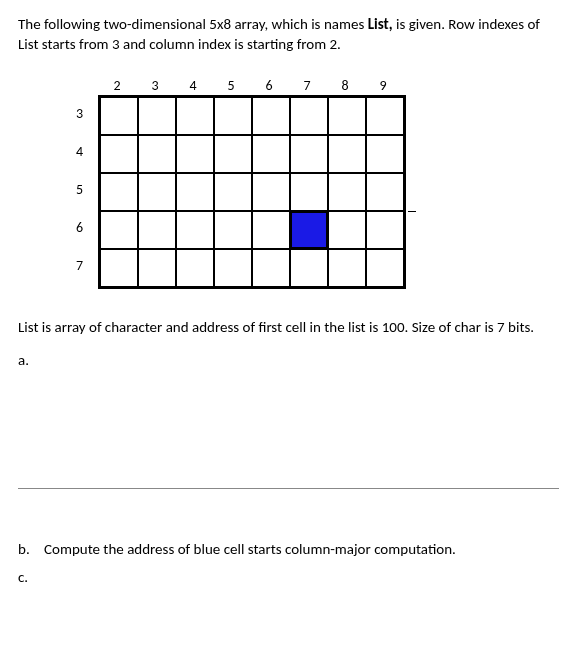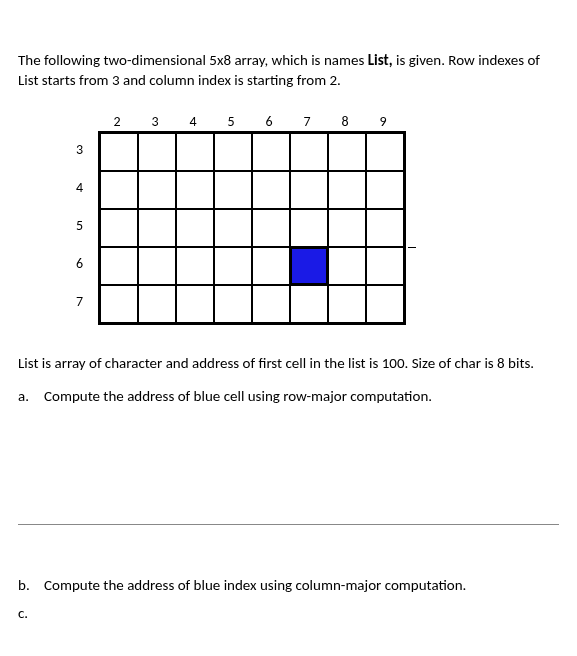--- a/index.html
+++ b/index.html
@@ -5,21 +5,21 @@
   * { box-sizing: border-box; }
   body {
     font-family: Calibri, Arial, sans-serif;
     margin: 0;
     padding: 14px 18px;
     width: 577px;
     color: #000;
     font-size: 15px;
     line-height: 1.35;
   }
-  .intro { margin-bottom: 22px; margin-top: 36px; }
+  .intro { margin-bottom: 22px; }
   .intro b { font-weight: bold; }
 
   .grid-wrap {
     margin-left: 52px;
     margin-bottom: 28px;
     position: relative;
     width: fit-content;
   }
   .col-headers {
     display: flex;
@@ -147,33 +147,32 @@
         <div class="cell"></div>
         <div class="cell"></div>
         <div class="cell"></div>
         <div class="cell"></div>
         <div class="cell"></div>
       </div>
   </div>
   <div class="tick"></div>
 </div>
 
-<p class="para">List is array of character and address of first cell in the list is 100. Size of char is 8 bits.</p>
+<p class="para">List is array of character and address of first cell in the list is 100. Size of char is 7 bits.</p>
 
 <ul class="qlist">
   <li class="qitem">
     <span class="qmark">a.</span>
-    <span>Compute the address of blue cell using row-major computation.</span>
   </li>
 </ul>
 
 <div class="answer-space"></div>
 <hr class="sep">
 
 <ul class="qlist">
   <li class="qitem">
     <span class="qmark">b.</span>
-    <span>Compute the address of blue index using column-major computation.</span>
+    <span>Compute the address of blue cell starts column-major computation.</span>
   </li>
   <li class="qitem">
     <span class="qmark">c.</span>
   </li>
 </ul>
 
 </body></html>

